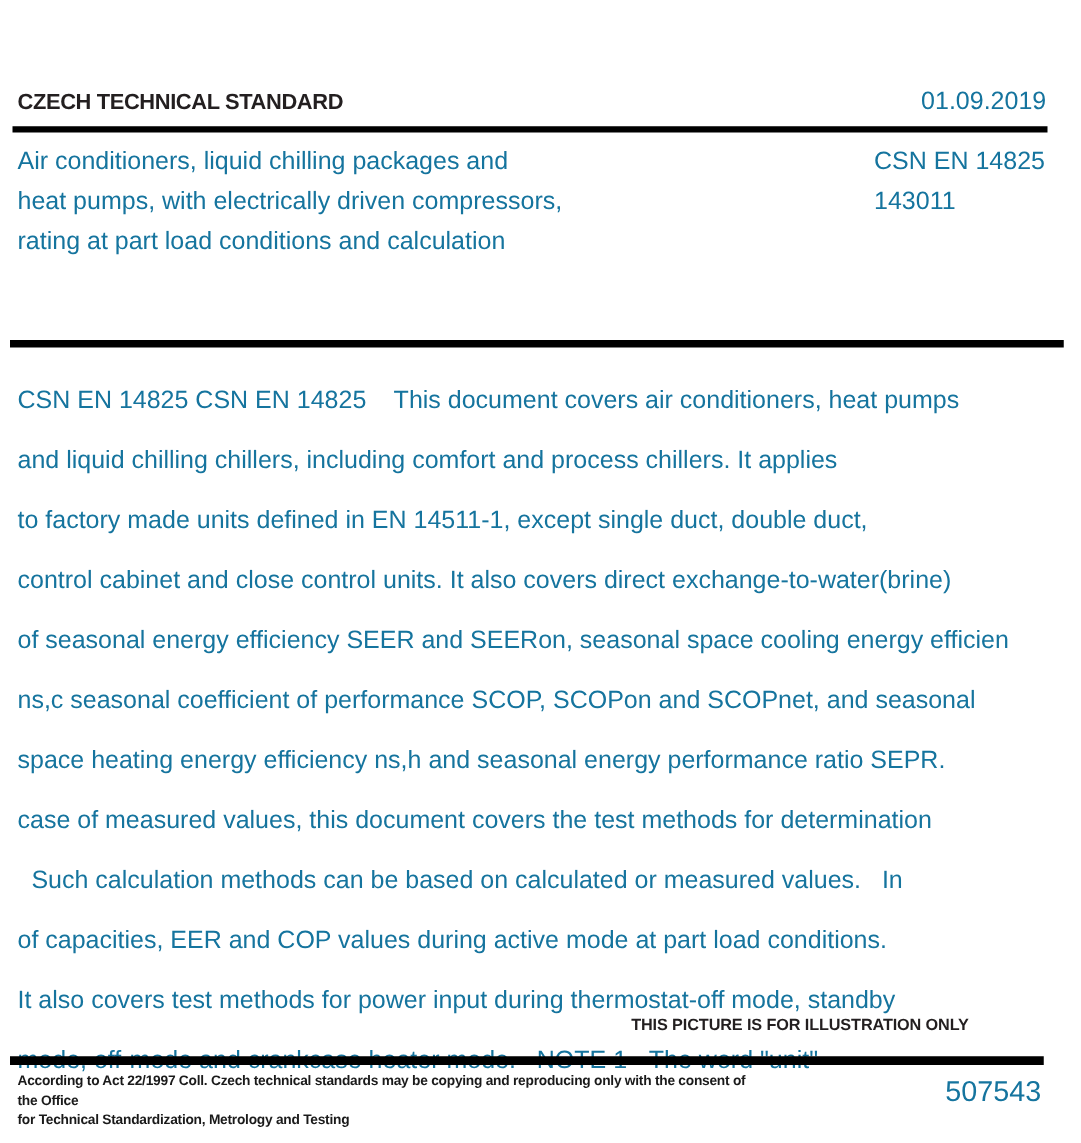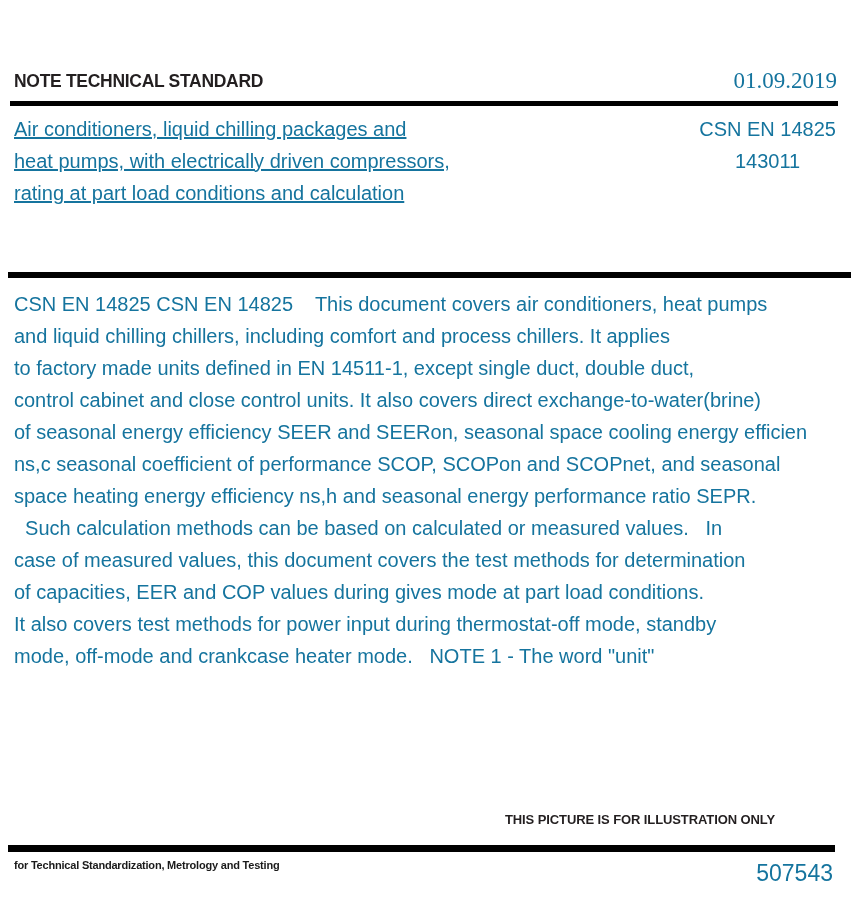--- a/index.html
+++ b/index.html
@@ -19,51 +19,50 @@
     align-items: flex-end;
   }
   .standard-label {
     font-size: 17.5px;
     font-weight: bold;
     letter-spacing: -0.3px;
     color: #231f20;
     margin: 0;
   }
   .date {
-    font-size: 23px;
+    font-size: 20px;
     color: #15749e;
     line-height: 22px;
-    font-family: Liberation Serif, serif;
   }
   .rule { position: absolute; background: #000000; }
   .rule-1 { top: 101px; left: 10px; width: 828px; height: 5px; }
   .rule-2 { top: 272px; left: 8px;  width: 843px; height: 6px; }
   .rule-3 { top: 845px; left: 8px;  width: 827px; height: 7px; }
   .title-row {
     position: absolute;
     top: 113px; left: 14px; right: 29px;
     display: flex;
     justify-content: space-between;
     align-items: flex-start;
   }
   .title-lines { color: #15749e; font-size: 20px; }
-  .title-lines .line { height: 32px; line-height: 32px; white-space: pre; text-decoration: underline; }
+  .title-lines .line { height: 32px; line-height: 32px; white-space: pre; }
   .ref-numbers {
     color: #15749e;
     font-size: 20px;
-    text-align: center;
+    text-align: left;
   }
   .ref-numbers .line { height: 32px; line-height: 32px; }
   .abstract {
     position: absolute;
     top: 288px; left: 14px; width: 851px;
     color: #15749e;
     font-size: 20px;
   }
-  .abstract .line { height: 32px; line-height: 32px; white-space: pre; }
+  .abstract .line { height: 32px; line-height: 32px; white-space: pre; margin-top: 16px; }
   .illustration-note {
     position: absolute;
     top: 812px; right: 90px;
     font-size: 13px;
     font-weight: bold;
     letter-spacing: -0.1px;
     color: #231f20;
   }
   .legal-text {
     position: absolute;
@@ -81,21 +80,21 @@
     color: #15749e;
     text-align: center;
   }
 </style>
 </head>
 <body>
 
 <div class="page">
 
   <div class="header-row">
-    <h1 class="standard-label">NOTE TECHNICAL STANDARD</h1>
+    <h1 class="standard-label">CZECH TECHNICAL STANDARD</h1>
     <div class="date">01.09.2019</div>
   </div>
 
   <div class="rule rule-1"></div>
 
   <div class="title-row">
     <div class="title-lines">
       <div class="line">Air conditioners, liquid chilling packages and</div>
       <div class="line">heat pumps, with electrically driven compressors,</div>
       <div class="line">rating at part load conditions and calculation</div>
@@ -109,30 +108,31 @@
   <div class="rule rule-2"></div>
 
   <div class="abstract">
     <div class="line">CSN EN 14825 CSN EN 14825    This document covers air conditioners, heat pumps</div>
     <div class="line">and liquid chilling chillers, including comfort and process chillers. It applies</div>
     <div class="line">to factory made units defined in EN 14511-1, except single duct, double duct,</div>
     <div class="line">control cabinet and close control units. It also covers direct exchange-to-water(brine)</div>
     <div class="line">of seasonal energy efficiency SEER and SEERon, seasonal space cooling energy efficien</div>
     <div class="line">ns,c seasonal coefficient of performance SCOP, SCOPon and SCOPnet, and seasonal</div>
     <div class="line">space heating energy efficiency ns,h and seasonal energy performance ratio SEPR.</div>
+    <div class="line">case of measured values, this document covers the test methods for determination</div>
     <div class="line">  Such calculation methods can be based on calculated or measured values.   In</div>
-    <div class="line">case of measured values, this document covers the test methods for determination</div>
-    <div class="line">of capacities, EER and COP values during gives mode at part load conditions.</div>
+    <div class="line">of capacities, EER and COP values during active mode at part load conditions.</div>
     <div class="line">It also covers test methods for power input during thermostat-off mode, standby</div>
     <div class="line">mode, off-mode and crankcase heater mode.   NOTE 1 - The word "unit"</div>
   </div>
 
   <div class="illustration-note">THIS PICTURE IS FOR ILLUSTRATION ONLY</div>
 
   <div class="rule rule-3"></div>
 
   <div class="legal-text">
+    <div>According to Act 22/1997 Coll. Czech technical standards may be copying and reproducing only with the consent of the Office</div>
     <div>for Technical Standardization, Metrology and Testing</div>
   </div>
 
   <div class="doc-number">507543</div>
 
 </div>
 
 </body></html>

